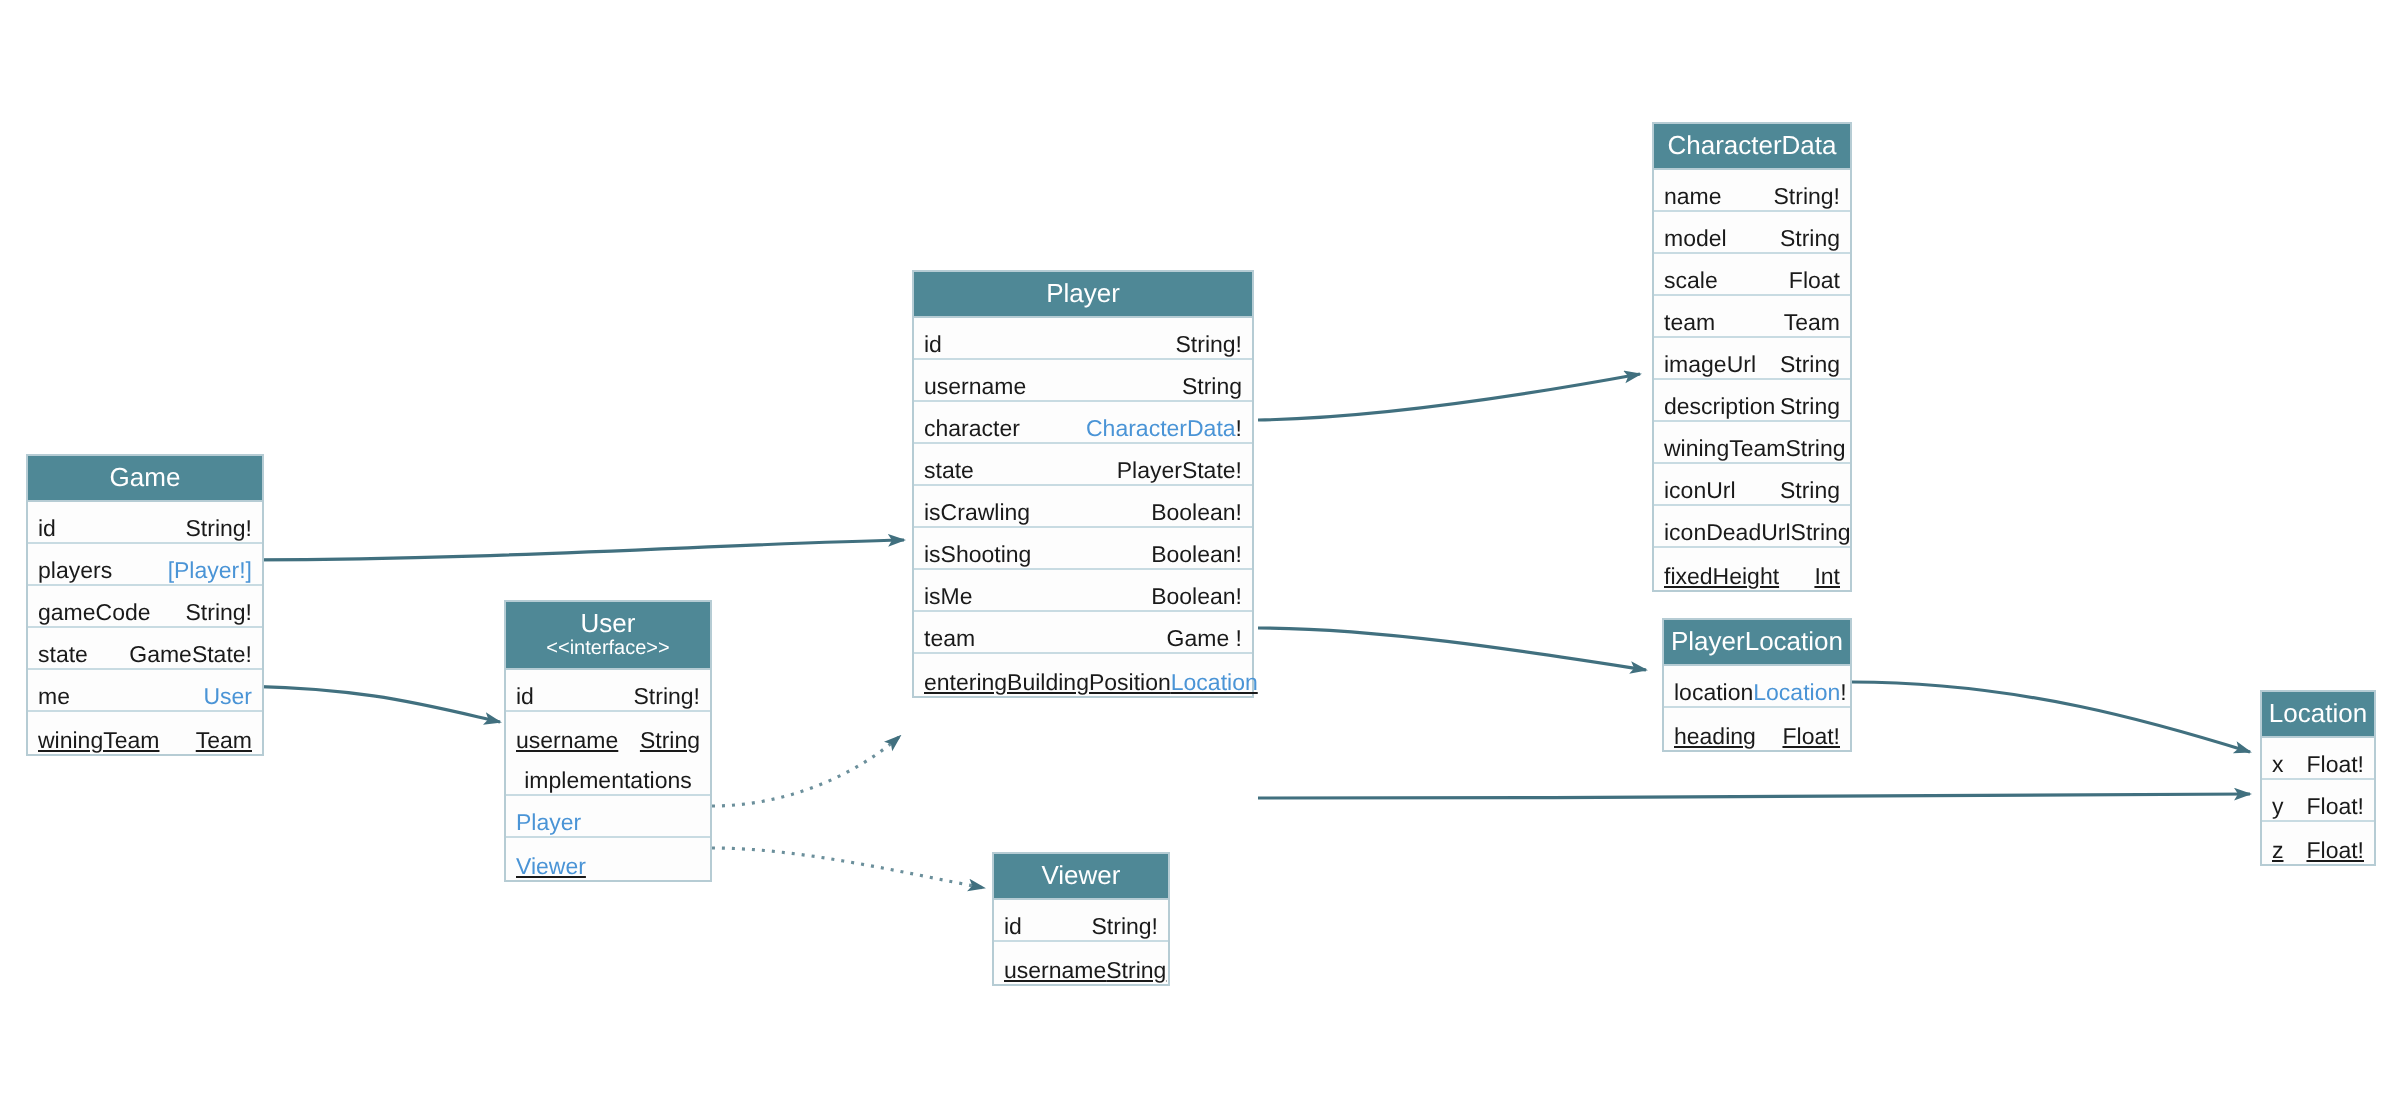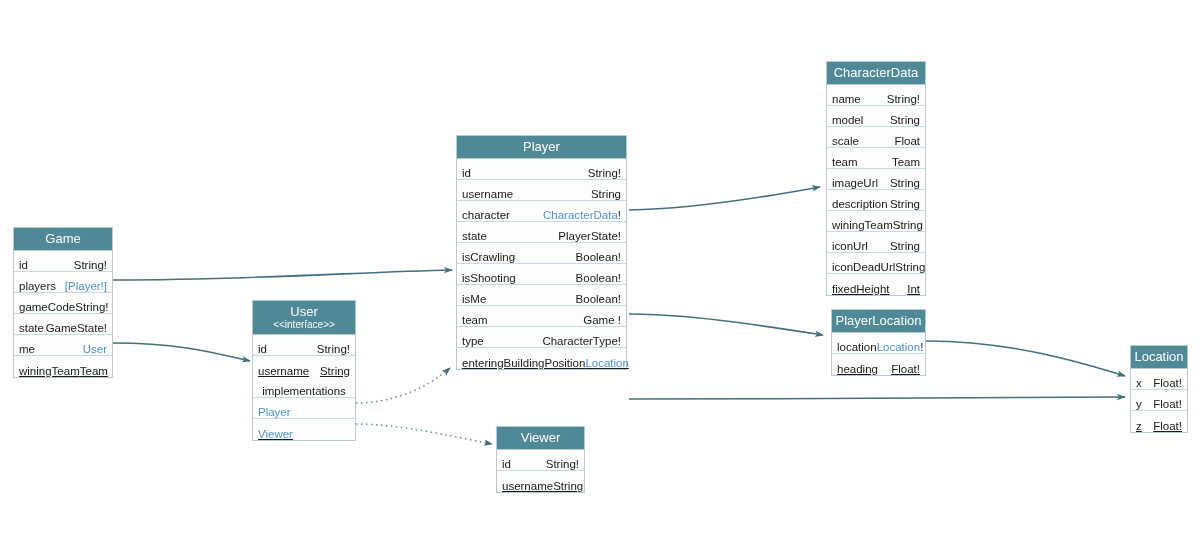--- a/index.html
+++ b/index.html
@@ -92,21 +92,21 @@
 
     <path d="M926,341 C1010,341 1080,362 1125,376" fill="none" stroke="#41707f" stroke-width="1.6" marker-end="url(#arrow)"></path>
 
     <path d="M629,399 C800,399 1000,398 1125,397" fill="none" stroke="#41707f" stroke-width="1.6" marker-end="url(#arrow)"></path>
 
     <path d="M356,403 C390,403 425,390 450,368" fill="none" stroke="#6b8f9b" stroke-width="1.6" stroke-dasharray="1.5 3.5" marker-end="url(#arrowdot)"></path>
 
     <path d="M356,424 C400,424 450,436 492,444" fill="none" stroke="#6b8f9b" stroke-width="1.6" stroke-dasharray="1.5 3.5" marker-end="url(#arrowdot)"></path>
   </svg>
 
-  <div class="entity" id="ent-game" style="left:13px; top:227px; width:100px;">
+  <div class="entity" id="ent-game" style="left:13px; top:227px; width:119px;">
     <div class="entity-header">Game</div>
     <div>
         <div class="row">
           <span class="fname">id</span>
           <span class="ftype">String!</span>
         </div>
         <div class="row">
           <span class="fname">players</span>
           <span class="ftype"><span class="link">[Player!]</span></span>
         </div>
@@ -184,24 +184,20 @@
         </div>
         <div class="row">
           <span class="fname">isMe</span>
           <span class="ftype">Boolean!</span>
         </div>
         <div class="row">
           <span class="fname">team</span>
           <span class="ftype">Game !</span>
         </div>
         <div class="row">
-          <span class="fname">type</span>
-          <span class="ftype">CharacterType!</span>
-        </div>
-        <div class="row">
           <span class="fname">enteringBuildingPosition</span>
           <span class="ftype"><span class="link">Location</span></span>
         </div>
       </div>
   </div>
 
   <div class="entity" id="ent-viewer" style="left:496px; top:426px; width:89px;">
     <div class="entity-header">Viewer</div>
     <div>
         <div class="row">

